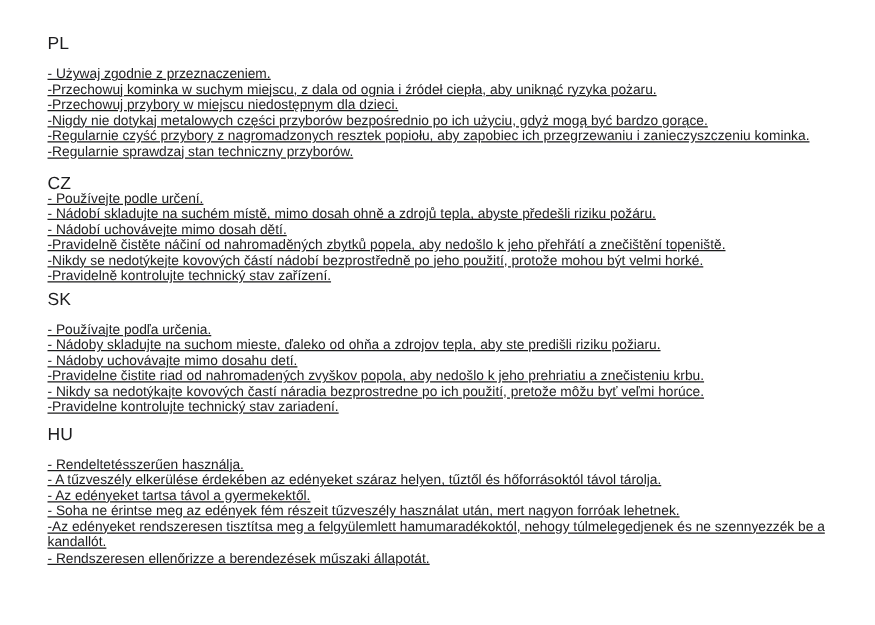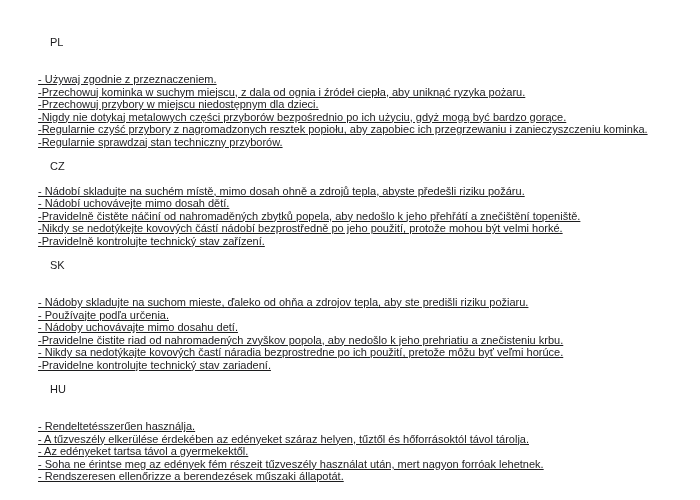--- a/index.html
+++ b/index.html
@@ -22,23 +22,23 @@
   .text-col {
     width: 640px;
   }
   .section { margin: 0; }
   .section-pl { margin-top: 4px; }
   .section-cz { margin-top: 12px; }
   .section-sk { margin-top: 5px; }
   .section-hu { margin-top: 8px; }
   .lang-heading {
     font-weight: normal;
-    font-size: 11px;
+    font-size: 14px;
     line-height: 12.5px;
-    margin: 12px;
+    margin: 0;
   }
   .gap { height: 12.5px; }
   .line { margin: 0; text-decoration: underline; }
 </style>
 </head>
 <body>
 
 <div class="page">
   <div class="text-col">
 
@@ -48,42 +48,44 @@
       <div class="line">- Używaj zgodnie z przeznaczeniem.</div>
       <div class="line">-Przechowuj kominka w suchym miejscu, z dala od ognia i źródeł ciepła, aby uniknąć ryzyka pożaru.</div>
       <div class="line">-Przechowuj przybory w miejscu niedostępnym dla dzieci.</div>
       <div class="line">-Nigdy nie dotykaj metalowych części przyborów bezpośrednio po ich użyciu, gdyż mogą być bardzo gorące.</div>
       <div class="line">-Regularnie czyść przybory z nagromadzonych resztek popiołu, aby zapobiec ich przegrzewaniu i zanieczyszczeniu kominka.</div>
       <div class="line">-Regularnie sprawdzaj stan techniczny przyborów.</div>
     </div>
 
     <div class="section section-cz">
       <div class="lang-heading">CZ</div>
+      <div class="line">- Používejte podle určení.</div>
       <div class="line">- Nádobí skladujte na suchém místě, mimo dosah ohně a zdrojů tepla, abyste předešli riziku požáru.</div>
       <div class="line">- Nádobí uchovávejte mimo dosah dětí.</div>
       <div class="line">-Pravidelně čistěte náčiní od nahromaděných zbytků popela, aby nedošlo k jeho přehřátí a znečištění topeniště.</div>
       <div class="line">-Nikdy se nedotýkejte kovových částí nádobí bezprostředně po jeho použití, protože mohou být velmi horké.</div>
       <div class="line">-Pravidelně kontrolujte technický stav zařízení.</div>
     </div>
 
     <div class="section section-sk">
       <div class="lang-heading">SK</div>
       <div class="gap"></div>
+      <div class="line">- Používajte podľa určenia.</div>
       <div class="line">- Nádoby skladujte na suchom mieste, ďaleko od ohňa a zdrojov tepla, aby ste predišli riziku požiaru.</div>
-      <div class="line">- Používajte podľa určenia.</div>
       <div class="line">- Nádoby uchovávajte mimo dosahu detí.</div>
       <div class="line">-Pravidelne čistite riad od nahromadených zvyškov popola, aby nedošlo k jeho prehriatiu a znečisteniu krbu.</div>
       <div class="line">- Nikdy sa nedotýkajte kovových častí náradia bezprostredne po ich použití, pretože môžu byť veľmi horúce.</div>
       <div class="line">-Pravidelne kontrolujte technický stav zariadení.</div>
     </div>
 
     <div class="section section-hu">
       <div class="lang-heading">HU</div>
       <div class="gap"></div>
       <div class="line">- Rendeltetésszerűen használja.</div>
       <div class="line">- A tűzveszély elkerülése érdekében az edényeket száraz helyen, tűztől és hőforrásoktól távol tárolja.</div>
       <div class="line">- Az edényeket tartsa távol a gyermekektől.</div>
       <div class="line">- Soha ne érintse meg az edények fém részeit tűzveszély használat után, mert nagyon forróak lehetnek.</div>
+      <div class="line">-Az edényeket rendszeresen tisztítsa meg a felgyülemlett hamumaradékoktól, nehogy túlmelegedjenek és ne szennyezzék be a kandallót.</div>
       <div class="line">- Rendszeresen ellenőrizze a berendezések műszaki állapotát.</div>
     </div>
 
   </div>
 </div>
 
 </body></html>

